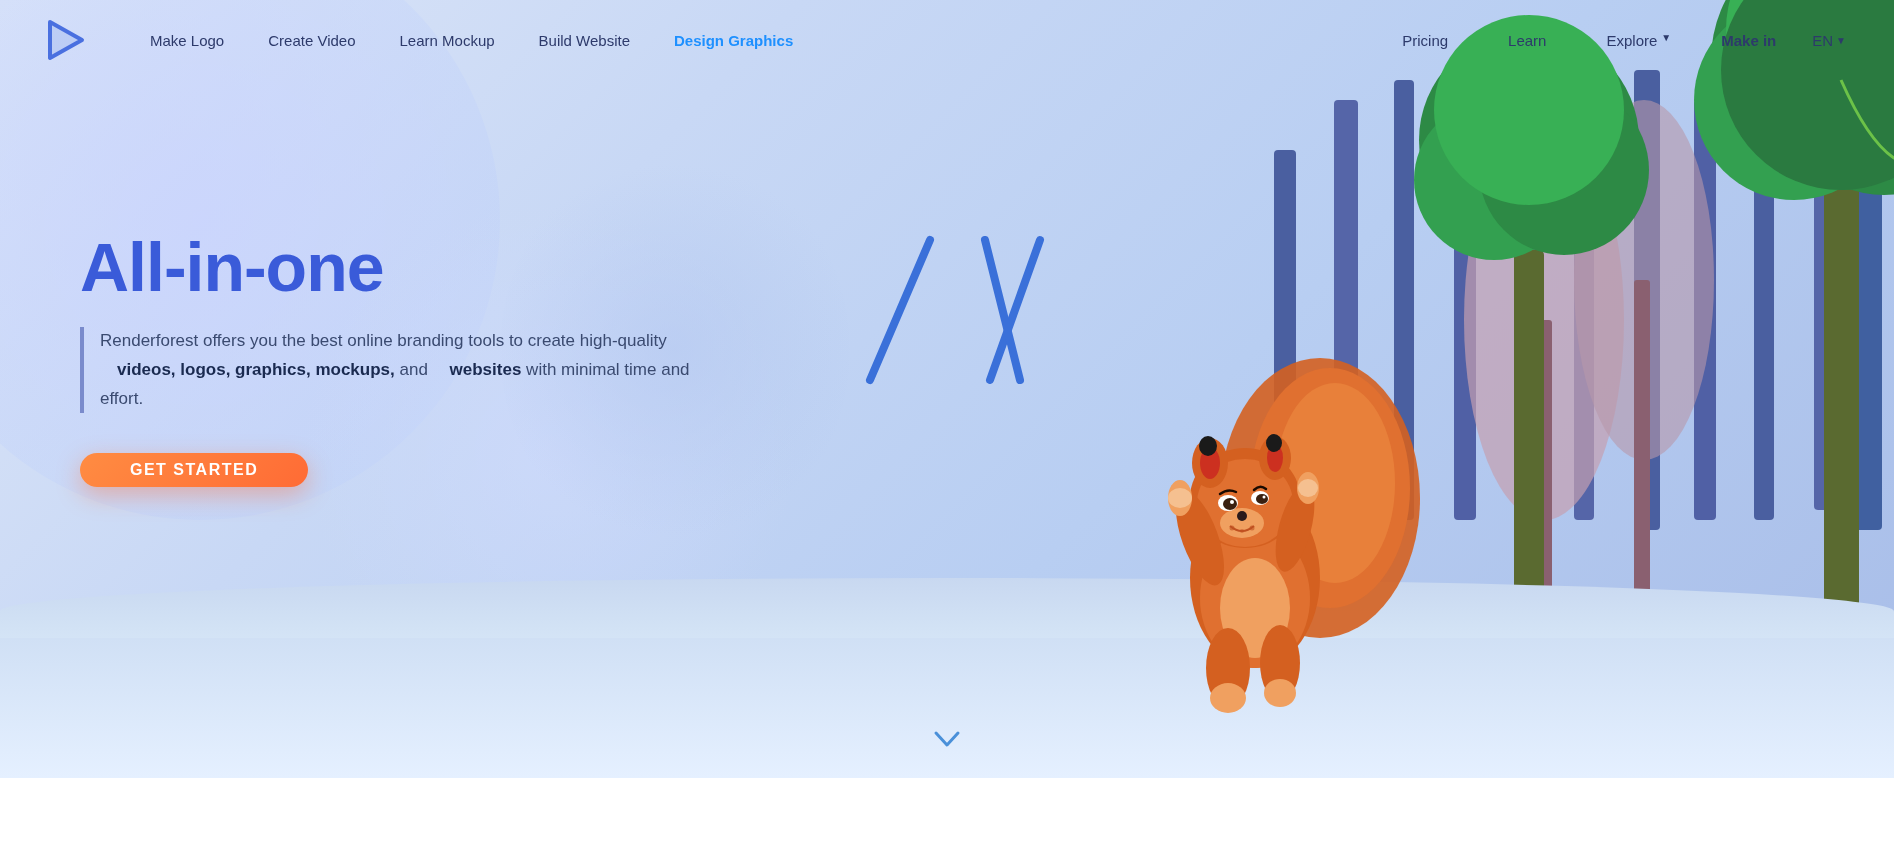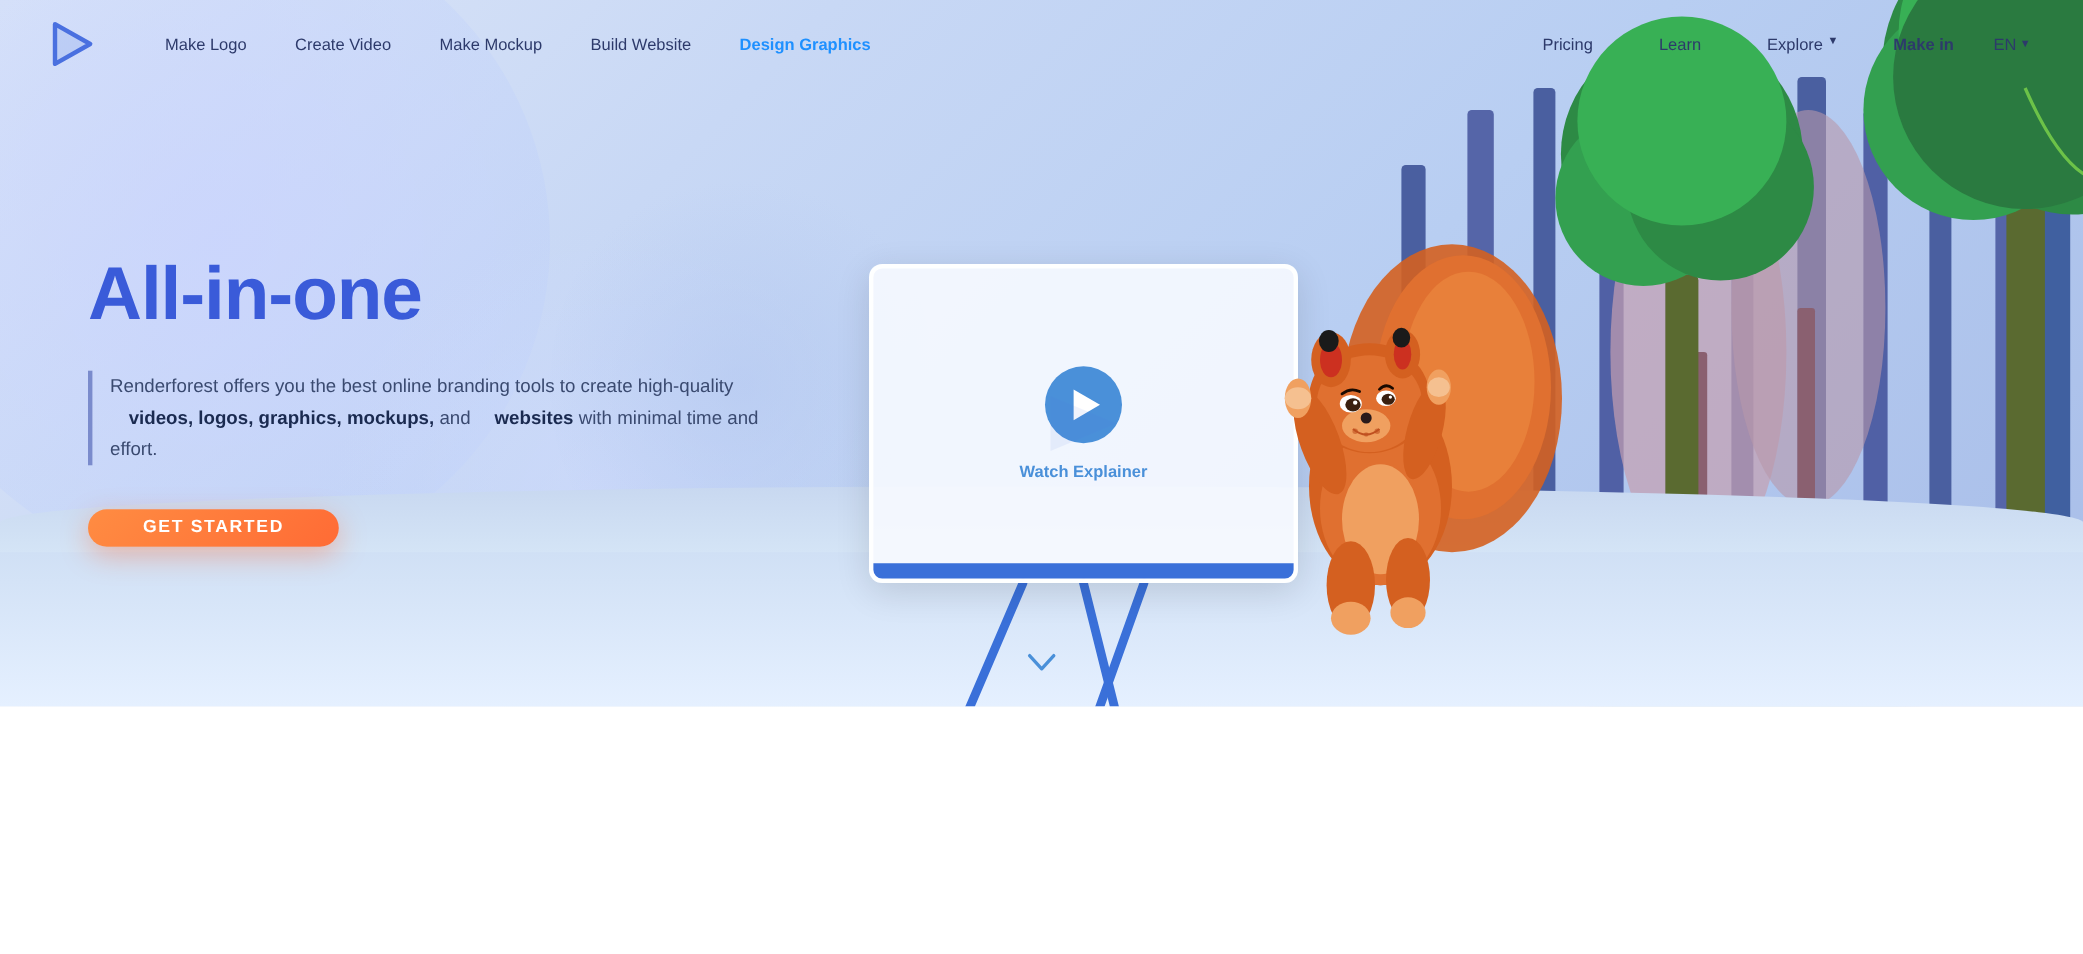--- a/index.html
+++ b/index.html
@@ -70,21 +70,21 @@
       cursor: pointer;
       display: flex;
       align-items: center;
       gap: 3px;
     }
 
     
     .hero {
       position: relative;
       width: 1894px;
-      height: 642px;
+      height: 778px;
       overflow: hidden;
       background: linear-gradient(135deg, #dde6f8 0%, #c8d8f5 30%, #b8cef2 60%, #a8bde8 100%);
     }
 
     
     .blob1 {
       position: absolute;
       top: -80px; left: -100px;
       width: 600px; height: 600px;
       border-radius: 50%;
@@ -126,21 +126,21 @@
       top: 230px;
       left: 80px;
       width: 620px;
       z-index: 5;
     }
     .hero-title {
       font-size: 68px;
       font-weight: 800;
       line-height: 1.1;
       color: #3a5bd9;
-      margin-bottom: 32px;
+      margin-bottom: 22px;
       letter-spacing: -1px;
     }
     .hero-subtitle-block {
       border-left: 4px solid #7a8bcc;
       padding-left: 16px;
       margin-bottom: 40px;
     }
     .hero-subtitle {
       font-size: 17px;
       color: #3a4a70;
@@ -286,21 +286,21 @@
   <header>
 
     <svg class="logo" viewBox="0 0 48 48" xmlns="http://www.w3.org/2000/svg">
       <polygon points="10,6 42,24 10,42" fill="none" stroke="#4a70e0" stroke-width="4" stroke-linejoin="round"></polygon>
       <polygon points="10,6 38,24 10,42" fill="#4a70e0" opacity="0.15"></polygon>
     </svg>
 
     <nav>
       <a class="nav-link">Make Logo</a>
       <a class="nav-link">Create Video</a>
-      <a class="nav-link">Make Mockup</a>
+      <a class="nav-link">Learn Mockup</a>
       <a class="nav-link">Build Website</a>
       <a class="nav-link active">Design Graphics</a>
     </nav>
 
     <div class="nav-right">
       <a class="nav-link">Pricing</a>
       <a class="nav-link">Learn</a>
       <span class="nav-link-explore">
         <span>Explore</span>
         <span style="font-size:10px;">▼</span>
@@ -322,33 +322,20 @@
         Renderforest offers you the best online branding tools to
         create high-quality <strong>videos, logos, graphics, mockups,</strong>
         and <strong>websites</strong> with minimal time and effort.
       </p>
     </div>
     <button class="get-started-btn">GET STARTED</button>
   </div>
 
   <div style="position:absolute; top:240px; left:790px; z-index:6;">
 
-    <div style="position:relative; width:390px; height:290px; background:rgba(248,250,255,0.88); border-radius:12px; border:4px solid rgba(255,255,255,0.95); box-shadow:0 8px 32px rgba(0,0,0,0.12); display:flex; flex-direction:column; align-items:center; justify-content:center;">
-
-      <svg width="80" height="60" viewBox="0 0 80 60" style="position:absolute;top:50%;left:50%;transform:translate(-50%,-50%);opacity:0.08;">
-        <polygon points="10,5 70,30 10,55" fill="#4a70e0"></polygon>
-      </svg>
-
-      <div class="play-btn">
-        <div class="play-triangle"></div>
-      </div>
-      <span class="watch-label">Watch Explainer</span>
-
-      <div style="position:absolute;bottom:0;left:0;right:0;height:14px;background:#3a70d9;border-radius:0 0 8px 8px;"></div>
-    </div>
 
     <svg width="390" height="160" viewBox="0 0 390 160" style="display:block;margin-top:-10px;">
 
       <line x1="140" y1="10" x2="80" y2="150" stroke="#3a70d9" stroke-width="8" stroke-linecap="round"></line>
 
       <line x1="250" y1="10" x2="200" y2="150" stroke="#3a70d9" stroke-width="8" stroke-linecap="round"></line>
 
       <line x1="195" y1="10" x2="230" y2="150" stroke="#3a70d9" stroke-width="8" stroke-linecap="round"></line>
     </svg>
   </div>

